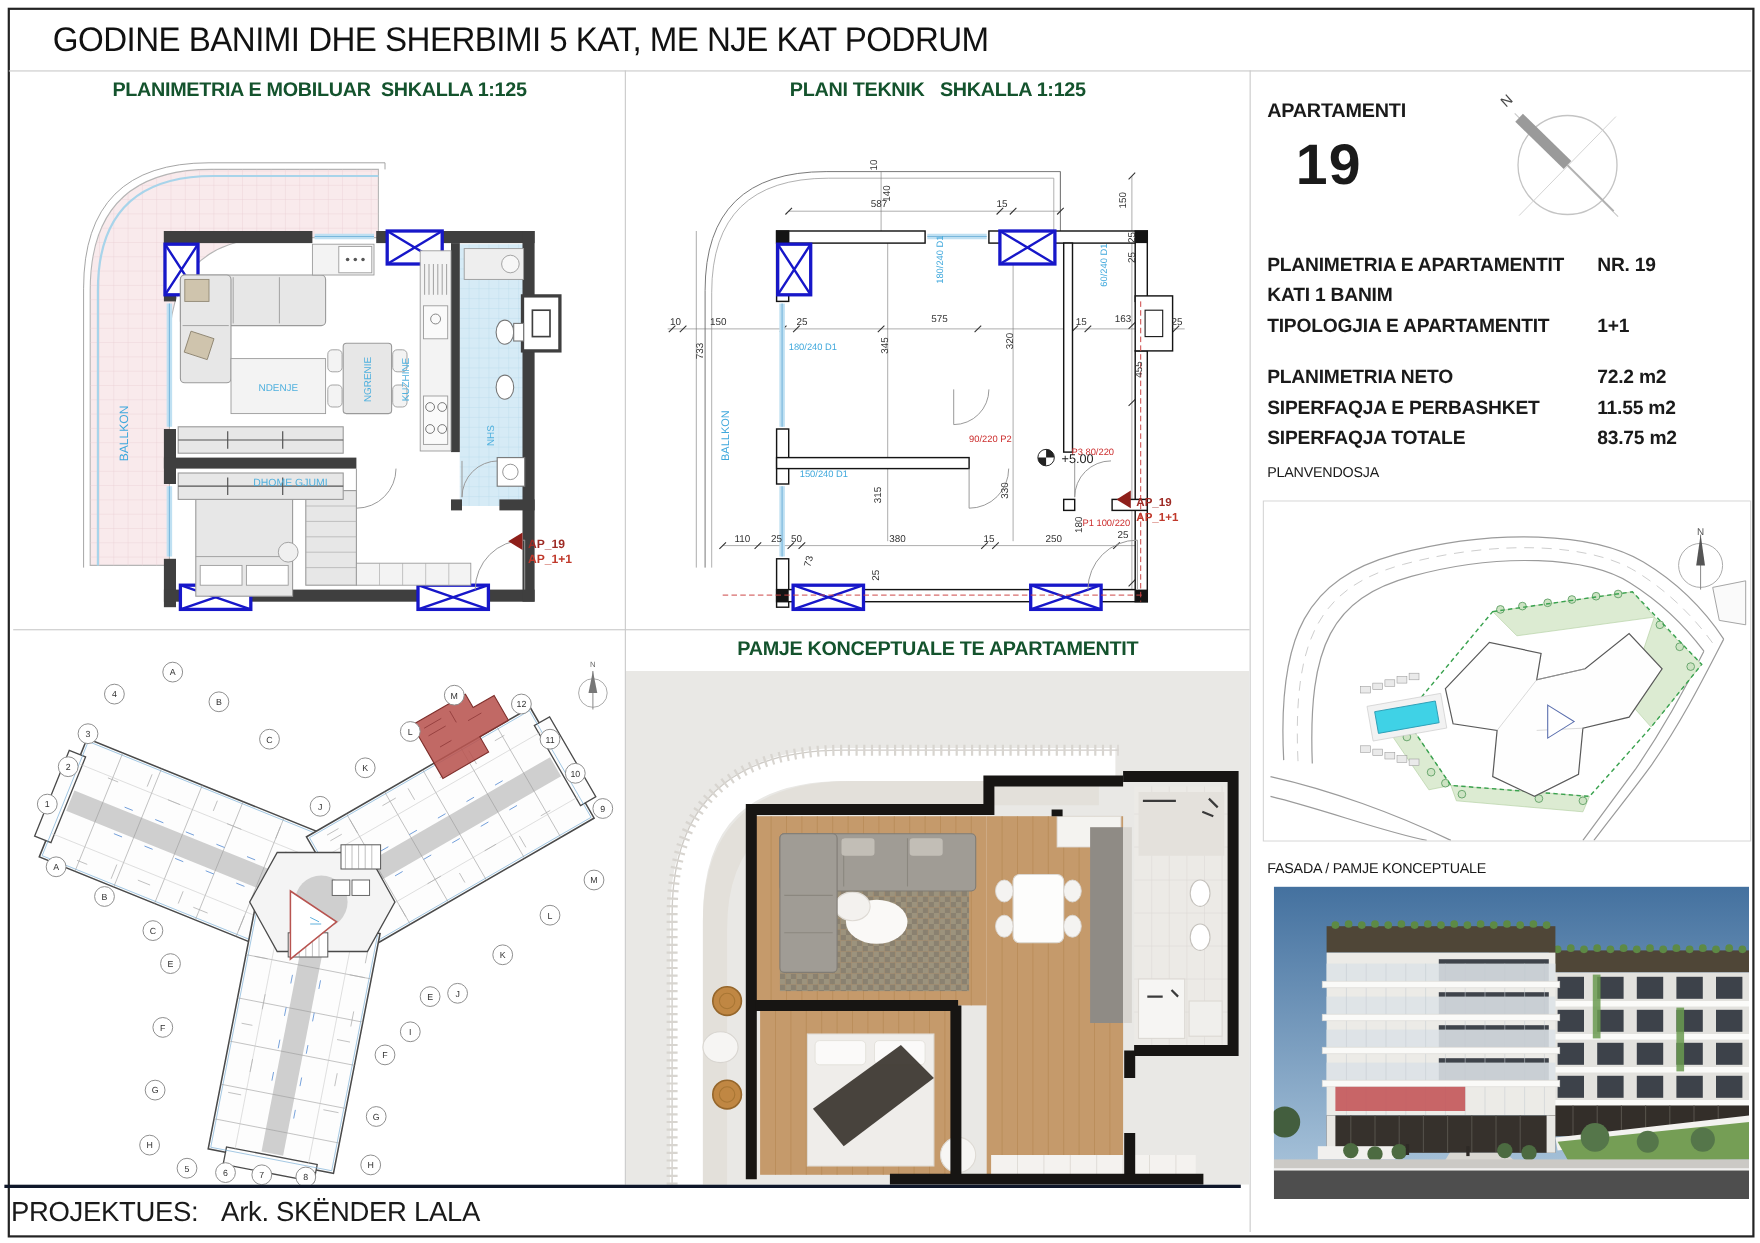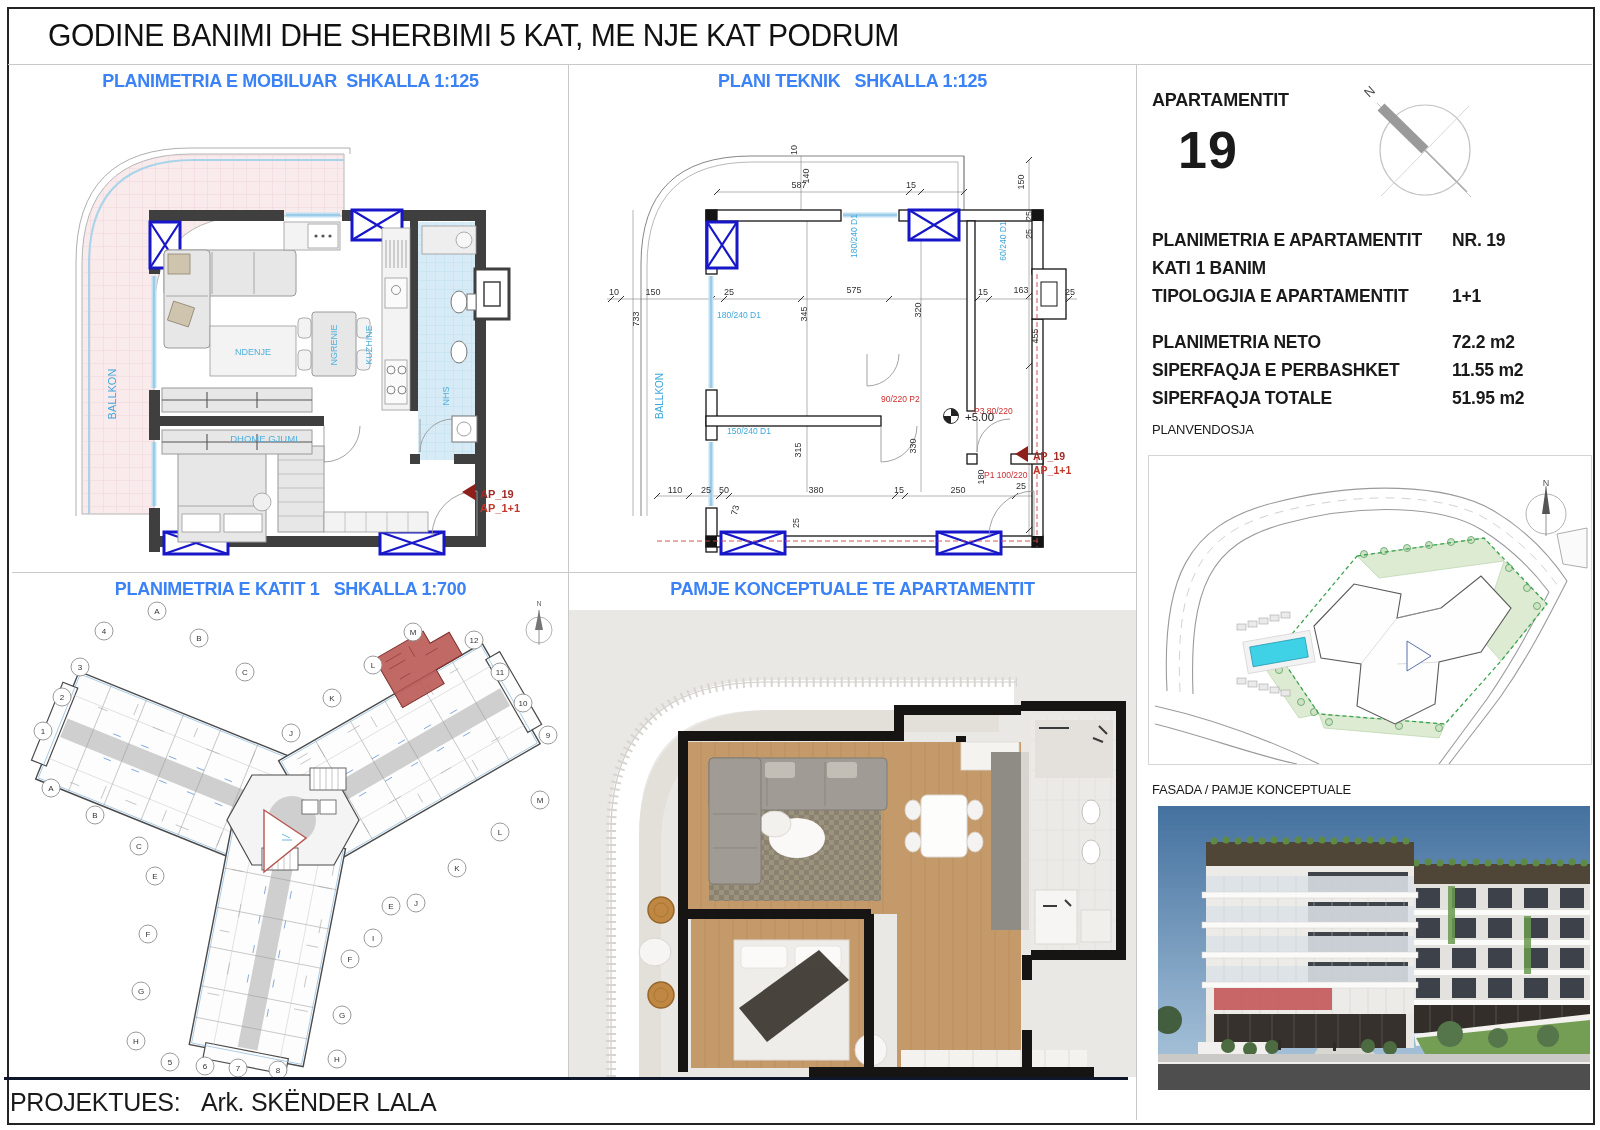--- a/index.html
+++ b/index.html
@@ -2,21 +2,21 @@
 <html><head>
 <meta charset="utf-8">
 <style>
   html,body{margin:0;padding:0;background:#888;}
   .sheet{position:relative;width:1600px;height:1130px;background:#fff;overflow:hidden;
          font-family:"Liberation Sans",sans-serif;color:#1a1a1a;}
   .frame{position:absolute;left:7px;top:7px;width:1584px;height:1114px;border:2px solid #232323;pointer-events:none;}
   .sheet-title{position:absolute;left:48px;top:18px;font-size:31px;font-weight:400;letter-spacing:-0.5px;white-space:pre;color:#111;transform:scaleX(.97);transform-origin:left;}
   .divider{position:absolute;background:#c9c9c9;}
   .quad{position:absolute;}
-  .quad-title{position:absolute;top:7px;left:0;right:0;text-align:center;font-size:18px;font-weight:700;letter-spacing:-0.3px;white-space:pre;color:#3b82f6;z-index:2;}
+  .quad-title{position:absolute;top:7px;left:0;right:0;text-align:center;font-size:18px;font-weight:700;letter-spacing:-0.3px;white-space:pre;color:#14532d;z-index:2;}
   .plan-svg{position:absolute;left:0;top:0;}
   svg text{font-family:"Liberation Sans",sans-serif;}
   .xwin rect{fill:#fff;stroke:#1717c9;stroke-width:3;}
   .xwin path{stroke:#1717c9;stroke-width:2.2;fill:none;}
   .furn{fill:#e7e7e7;stroke:#9a9a9a;stroke-width:1;}
   .furn2{fill:#f3f3f3;stroke:#9a9a9a;stroke-width:0.8;}
   .wall{fill:#3f3f3f;}
   .twall{fill:#ffffff;stroke:#141414;stroke-width:1.3;}
   .dimline{stroke:#777;stroke-width:0.55;fill:none;}
   .tick{stroke:#333;stroke-width:1;}
@@ -300,21 +300,20 @@
           <text x="405" y="350" fill="#cc2e2e" font-size="8.5" text-anchor="start">P3 80/220</text>
           <text x="415" y="414" fill="#cc2e2e" font-size="8.5" text-anchor="start">P1 100/220</text>
           <text x="396" y="357" fill="#222" font-size="11.5" text-anchor="start">+5.00</text>
           <text x="464" y="396" fill="#9e2b25" font-size="10.5" text-anchor="start" font-weight="bold">AP_19</text>
           <text x="464" y="410" fill="#c0392b" font-size="10.5" text-anchor="start" font-weight="bold">AP_1+1</text>
         </g>
     </svg>
   </section>
 
   <section class="quad" style="left:12px;top:572px;width:557px;height:505px;">
-    <div class="quad-title">PLANIMETRIA E KATIT 1   SHKALLA 1:700</div>
     <svg class="plan-svg" width="557" height="505" viewBox="0 0 557 505">
       <g transform="translate(280,248) rotate(-158)">
         <rect x="18" y="-58" width="235" height="116" fill="#fdfdfd" stroke="#4a4a4a" stroke-width="1.4"></rect>
         <rect x="248" y="-42" width="16" height="84" fill="#fdfdfd" stroke="#4a4a4a" stroke-width="1.2"></rect>
         <rect x="20" y="-56" width="231" height="112" fill="none" stroke="#7fb2d9" stroke-width="0.6"></rect>
         <rect x="18" y="-10" width="228" height="20" fill="#cfcfcf"></rect>
         <path d="M 60,-58 V 58 M 100,-58 V 58 M 140,-58 V 58 M 180,-58 V 58 M 218,-58 V 58" stroke="#9a9a9a" stroke-width="0.5"></path>
         <path d="M 18,-34 H 250 M 18,34 H 250" stroke="#c4c4c4" stroke-width="0.45"></path>
         <path d="M35,-50 h12 M35,-44 h12 M60,-52 v14 M92,-48 h14 M120,-50 v12 M150,-44 h12 M185,-52 v14 M210,-48 h10 M35,30 h12 M60,38 v12 M92,34 h14 M122,40 v10 M152,34 h12 M186,38 v12 M212,32 h10" stroke="#a9a9a9" stroke-width="0.6" fill="none"></path>
         <path d="M40,-13 h8 M70,-13 h8 M100,-13 h8 M130,-13 h8 M160,-13 h8 M190,-13 h8 M40,13 h8 M70,13 h8 M100,13 h8 M130,13 h8 M160,13 h8 M190,13 h8" stroke="#5b8fd4" stroke-width="0.7" fill="none"></path>
@@ -510,21 +509,21 @@
         <path d="M 452,96 L 552,96 L 552,345 L 462,345"></path>
         <path d="M 458,345 L 458,370 M 458,420 L 458,462"></path>
         <path d="M 240,462 H 525"></path>
         <path d="M 118,304 H 302 M 300,304 V 460"></path>
         <path d="M 392,126 V 132"></path>
       </g>
     </svg>
   </section>
 
   <aside class="sidebar">
-    <div class="sb-apt">APARTAMENTIT</div>
+    <div class="sb-apt">APARTAMENTI</div>
     <div class="sb-num">19</div>
     <svg class="sb-compass" width="150" height="150" viewBox="0 0 150 150">
       <circle cx="74" cy="76" r="45" fill="none" stroke="#c4c4c4" stroke-width="1.2"></circle>
       <path d="M 26,29 L 120,123" stroke="#c9c9c9" stroke-width="1"></path>
       <path d="M 30,122 L 118,32" stroke="#d2d2d2" stroke-width="0.9"></path>
       <path d="M 30,33 L 74,76" stroke="#9a9a9a" stroke-width="10"></path>
       <path d="M 74,76 L 116,118" stroke="#b0b0b0" stroke-width="1.6"></path>
       <g>
           <text x="18" y="24" transform="rotate(-42 18 24)" fill="#4a4a4a" font-size="13" text-anchor="start">N</text>
         </g>
@@ -546,21 +545,21 @@
     <div class="srow" style="top:268px;">
       <span class="slabel">PLANIMETRIA NETO</span>
       <span class="svalue">72.2 m2</span>
     </div>
     <div class="srow" style="top:296px;">
       <span class="slabel">SIPERFAQJA E PERBASHKET</span>
       <span class="svalue">11.55 m2</span>
     </div>
     <div class="srow" style="top:324px;">
       <span class="slabel">SIPERFAQJA TOTALE</span>
-      <span class="svalue">51.95 m2</span>
+      <span class="svalue">83.75 m2</span>
     </div>
 
     <div class="sb-head" style="top:358px;">PLANVENDOSJA</div>
 
     <svg class="siteplan" width="442" height="308" viewBox="0 0 442 308">
       <rect width="442" height="308" fill="#ffffff"></rect>
       <g fill="none">
         <path d="M 18,235 C 12,120 40,70 120,48 C 210,24 300,28 345,55 C 375,73 400,98 418,125" stroke="#9b9b9b" stroke-width="1.1"></path>
         <path d="M 44,238 C 40,130 62,88 134,68 C 214,46 295,50 333,74 C 360,91 382,112 400,136" stroke="#9b9b9b" stroke-width="1.1"></path>
         <path d="M 31,236 C 26,125 50,78 127,57 C 212,34 298,38 339,64 C 368,82 391,105 409,130" stroke="#c6c6c6" stroke-width="0.8" stroke-dasharray="9 7"></path>

